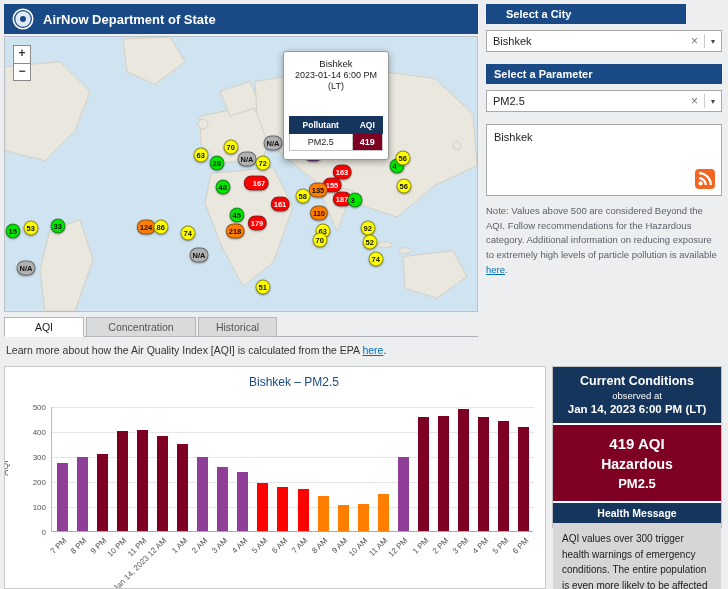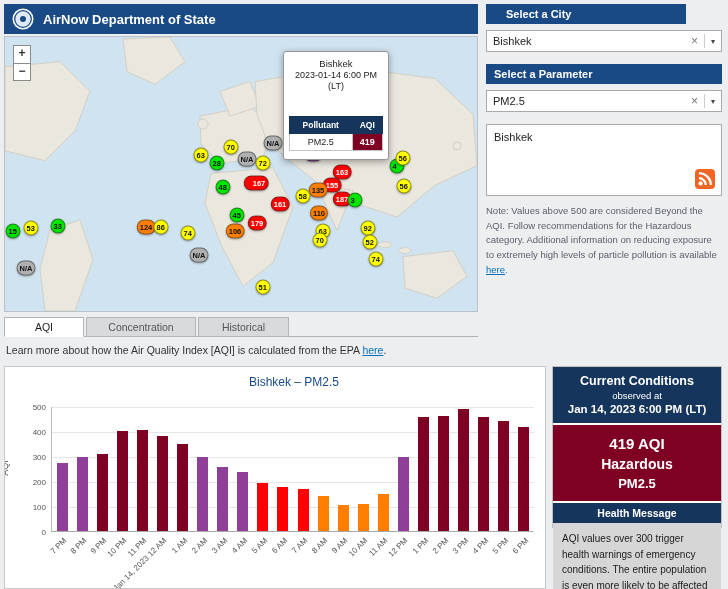--- a/index.html
+++ b/index.html
@@ -63,21 +63,21 @@
   a.link { color:#0071bc; text-decoration:underline; cursor:pointer; }
 
   
   #tabbar { position:absolute; left:4px; top:317px; width:474px; height:20px;
     border-bottom:1px solid #aeb0b5; display:flex; }
   .tab { height:20px; line-height:18px; text-align:center; font-size:10.5px;
     border:1px solid #b4b6ba; background:#d8dadc; color:#555; cursor:pointer; margin-right:2px; }
   .tab.active { background:#fff; color:#1b1b1b; border-bottom:1px solid #fff; }
   .tab:nth-child(1){ width:80px; }
   .tab:nth-child(2){ width:110px; }
-  .tab:nth-child(3){ width:91px; }
+  .tab:nth-child(3){ width:79px; }
 
   #learn-more { position:absolute; left:6px; top:344px; font-size:10.5px; color:#333; }
 
   
   #chart-box { position:absolute; left:4px; top:366px; width:542px; height:223px;
     background:#fff; border:1px solid #c8c8c8; overflow:hidden; }
   #chart-title { text-align:center; margin-top:8px; font-size:12px; color:#1a4a85;margin-left:38px; }
   #ylabel { position:absolute; left:-8px; top:96px; transform:rotate(-90deg);
     font-size:9px; color:#555; }
   #plot { position:absolute; left:46px; top:40px; width:482px; height:125px;
@@ -157,21 +157,21 @@
         <div class="marker" style="background: rgb(255, 255, 0); color: rgb(17, 17, 17); left: 398px; top: 121px;">56</div>
         <div class="marker" style="background: rgb(255, 255, 0); color: rgb(17, 17, 17); left: 399px; top: 149px;">56</div>
         <div class="marker" style="background: rgb(255, 0, 0); color: rgb(255, 255, 255); left: 251px; top: 146px; padding-left: 8px;">167</div>
         <div class="marker" style="background: rgb(255, 0, 0); color: rgb(255, 255, 255); left: 305px; top: 135px; margin-left: 32px;">163</div>
         <div class="marker" style="background: rgb(255, 0, 0); color: rgb(255, 255, 255); left: 327px; top: 148px;">155</div>
         <div class="marker" style="background: rgb(255, 126, 0); color: rgb(17, 17, 17); left: 313px; top: 153px;">135</div>
         <div class="marker" style="background: rgb(0, 228, 0); color: rgb(17, 17, 17); left: 218px; top: 150px;">48</div>
         <div class="marker" style="background: rgb(255, 126, 0); color: rgb(17, 17, 17); left: 141px; top: 190px;">124</div>
         <div class="marker" style="background: rgb(255, 255, 0); color: rgb(17, 17, 17); left: 156px; top: 190px;">86</div>
         <div class="marker" style="background: rgb(255, 255, 0); color: rgb(17, 17, 17); left: 183px; top: 196px;">74</div>
-        <div class="marker" style="background: rgb(255, 126, 0); color: rgb(17, 17, 17); left: 230px; top: 194px;">106</div>
+        <div class="marker" style="background: rgb(255, 126, 0); color: rgb(17, 17, 17); left: 230px; top: 194px;">218</div>
         <div class="marker" style="background: rgb(0, 228, 0); color: rgb(17, 17, 17); left: 232px; top: 178px;">45</div>
         <div class="marker" style="background: rgb(255, 0, 0); color: rgb(255, 255, 255); left: 275px; top: 167px;">161</div>
         <div class="marker" style="background: rgb(255, 255, 0); color: rgb(17, 17, 17); left: 298px; top: 159px;">58</div>
         <div class="marker" style="background: rgb(255, 126, 0); color: rgb(17, 17, 17); left: 314px; top: 176px;">110</div>
         <div class="marker" style="background: rgb(255, 0, 0); color: rgb(255, 255, 255); left: 337px; top: 162px;">187</div>
         <div class="marker" style="background: rgb(0, 228, 0); color: rgb(17, 17, 17); left: 350px; top: 163px;">3</div>
         <div class="marker" style="background: rgb(255, 0, 0); color: rgb(255, 255, 255); left: 252px; top: 186px;">179</div>
         <div class="marker" style="background: rgb(255, 255, 0); color: rgb(17, 17, 17); left: 318px; top: 194px;">63</div>
         <div class="marker" style="background: rgb(255, 255, 0); color: rgb(17, 17, 17); left: 315px; top: 203px;">70</div>
         <div class="marker" style="background: rgb(255, 255, 0); color: rgb(17, 17, 17); left: 363px; top: 191px;">92</div>

